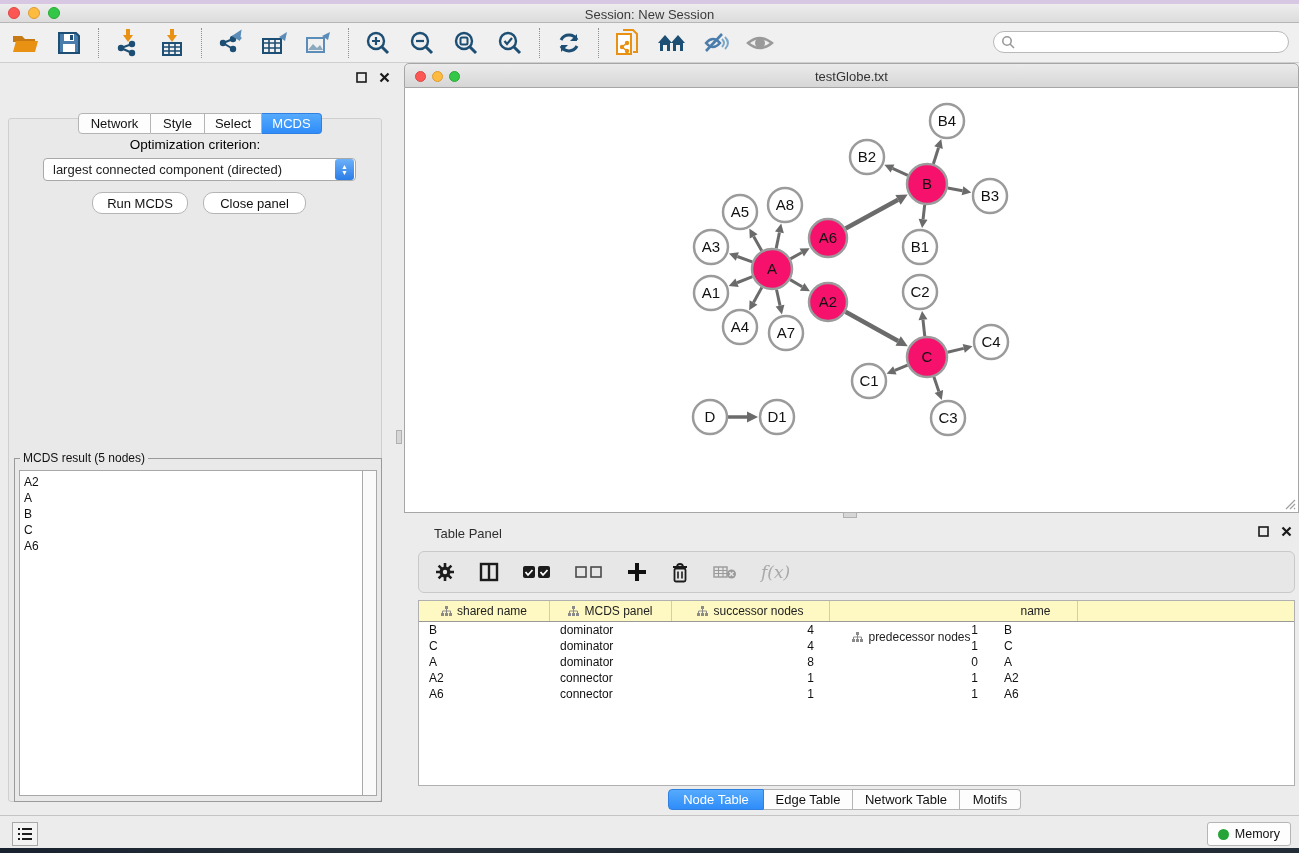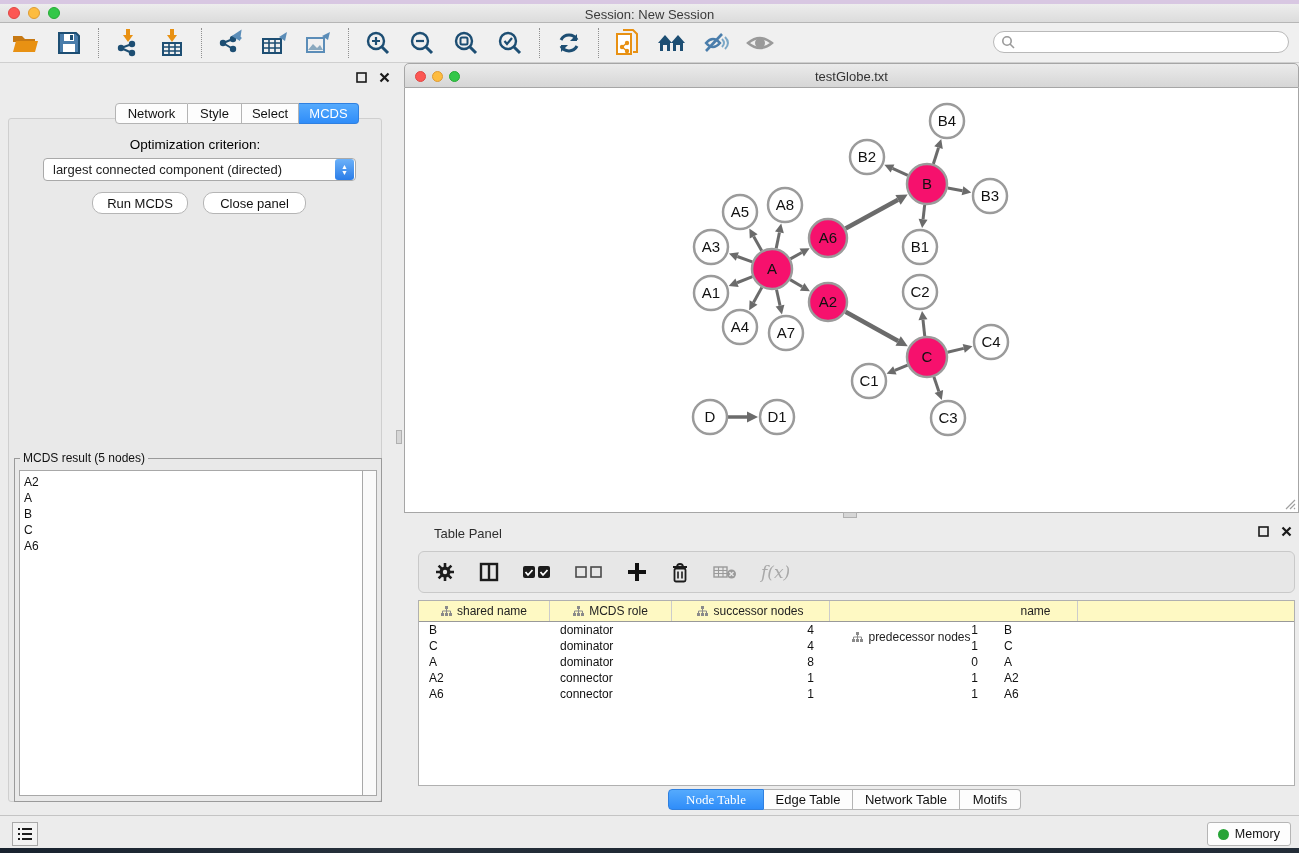--- a/index.html
+++ b/index.html
@@ -25,21 +25,21 @@
   
   #control-panel { left:0; top:65px; width:390px; height:750px; }
   #cp-title { left:10px; top:7px; color:#2e2e2e;margin-top:44px; }
   .panel-btns { position:absolute; display:flex; gap:12px; align-items:center; }
   #cp-inner { left:8px; top:53px; width:374px; height:684px; background:#e9e9e9; border:1px solid #cfcfcf; border-radius:3px; }
   .tabrow { position:absolute; display:flex; height:21px; }
   .tab { border:1px solid #b4b4b4; border-left:none; background:#fdfdfd; display:flex; align-items:center; justify-content:center; font-size:13px; color:#111; }
   .tab:first-child { border-left:1px solid #b4b4b4; border-radius:4px 0 0 4px; }
   .tab:last-child { border-radius:0 4px 4px 0; }
   .tab.sel { background:linear-gradient(#55aafd,#2f8df9); color:#fff; border-color:#2f80e0; }
-  #cp-tabs { left:78px; top:38px;margin-left:37px; }
+  #cp-tabs { left:78px; top:48px; }
   #opt-label { left:0; top:72px; width:390px; text-align:center; color:#000; font-size:13.5px; }
   #criterion-select { left:43px; top:93px; width:313px; height:23px; background:#fff; border:1px solid #a9a9a9; border-radius:4px; display:flex; align-items:center; justify-content:space-between; padding-left:9px; font-size:13px; }
   #criterion-stepper { width:19px; height:21px; margin-right:1px; border-radius:3px; background:linear-gradient(#6cb1f9,#2a7de8); display:flex; flex-direction:column; align-items:center; justify-content:center; color:#fff; font-size:7px; line-height:6px; }
   .cp-button { position:absolute; top:127px; height:22px; background:#fff; border:1px solid #b5b5b5; border-radius:10px; display:flex; align-items:center; justify-content:center; font-size:13px; color:#111; }
   #run-btn { left:92px; width:96px; }
   #close-btn { left:203px; width:103px; }
   #result-box { left:14px; top:393px; width:368px; height:344px; border:1px solid #9a9a9a; }
   #result-legend { position:absolute; left:5px; top:-8px; background:#e9e9e9; padding:0 3px; font-size:12px; color:#111; }
   #result-list { position:absolute; left:4px; top:11px; width:345px; height:326px; background:#fff; border:1px solid #a8a8a8; border-right:none; padding:3px 0 0 4px; font-size:12px; line-height:16px; color:#111; }
   #result-scroll { position:absolute; right:4px; top:11px; width:15px; height:326px; background:#fafafa; border:1px solid #a8a8a8; }
@@ -485,21 +485,21 @@
         <div class="th" style="width: 122px;">
           <svg width="11" height="11" viewBox="0 0 11 11">
             <g fill="#8a8a8a">
               <rect x="4" y="0" width="3" height="3"></rect>
               <rect x="0" y="7" width="3" height="3"></rect>
               <rect x="4" y="7" width="3" height="3"></rect>
               <rect x="8" y="7" width="3" height="3"></rect>
             </g>
             <path d="M5.5 3 v2 M1.5 7 v-2 h8 v2 M5.5 5 v2" stroke="#8a8a8a" stroke-width="1" fill="none"></path>
           </svg>
-          <span>MCDS role</span>
+          <span>MCDS panel</span>
         </div>
         <div class="th" style="width: 158px;">
           <svg width="11" height="11" viewBox="0 0 11 11">
             <g fill="#8a8a8a">
               <rect x="4" y="0" width="3" height="3"></rect>
               <rect x="0" y="7" width="3" height="3"></rect>
               <rect x="4" y="7" width="3" height="3"></rect>
               <rect x="8" y="7" width="3" height="3"></rect>
             </g>
             <path d="M5.5 3 v2 M1.5 7 v-2 h8 v2 M5.5 5 v2" stroke="#8a8a8a" stroke-width="1" fill="none"></path>
@@ -556,21 +556,21 @@
           <div class="td" style="width: 131px;">A6</div>
           <div class="td" style="width: 122px;">connector</div>
           <div class="td right" style="width: 158px;">1</div>
           <div class="td right" style="width: 164px;">1</div>
           <div class="td" style="width: 84px;">A6</div>
         </div>
       </div>
   </div>
 
   <div class="tabrow" id="tp-tabs">
-      <div class="tab sel" style="width: 96px; font-family: Liberation Serif, serif;">Node Table</div>
+      <div class="tab sel" style="width: 96px;">Node Table</div>
       <div class="tab" style="width: 89px;">Edge Table</div>
       <div class="tab" style="width: 107px;">Network Table</div>
       <div class="tab" style="width: 61px;">Motifs</div>
     </div>
 </div>
 
 <div class="abs" id="status-bar">
   <div class="abs" id="list-btn">
     <svg width="14" height="12" viewBox="0 0 14 12">
         <g fill="#1c1c1c">

